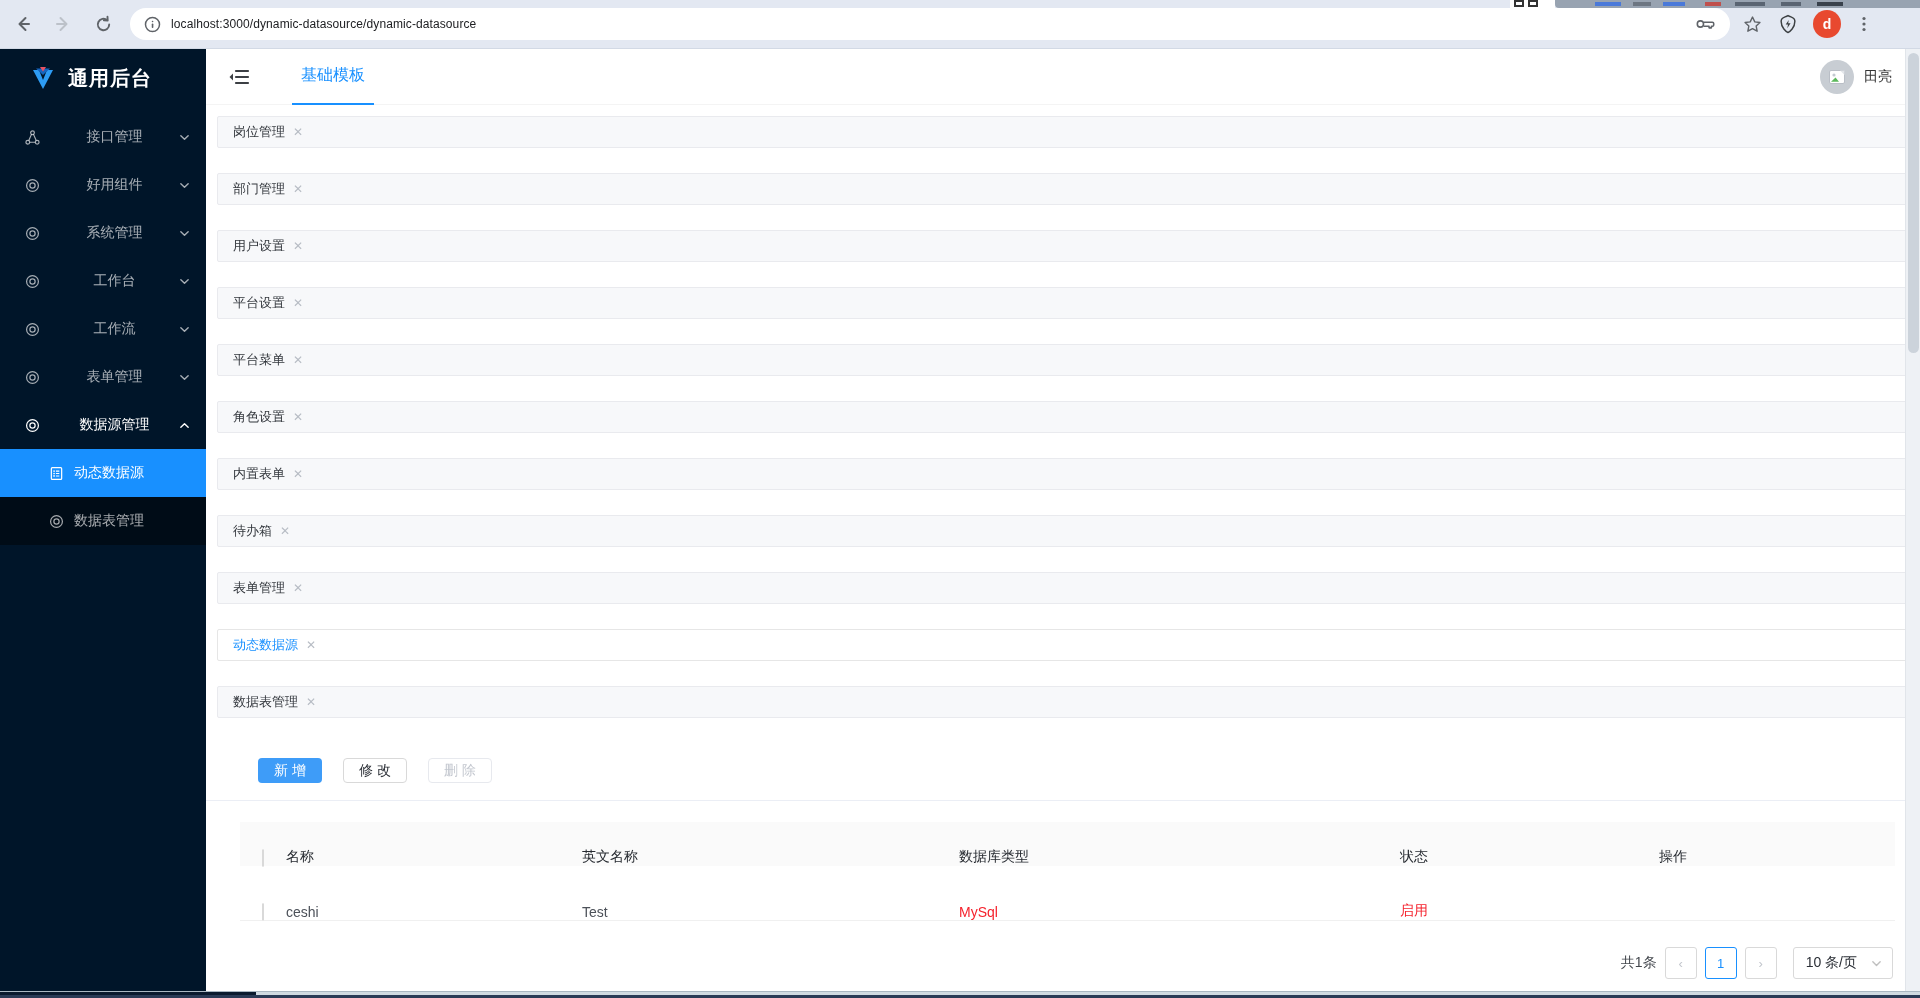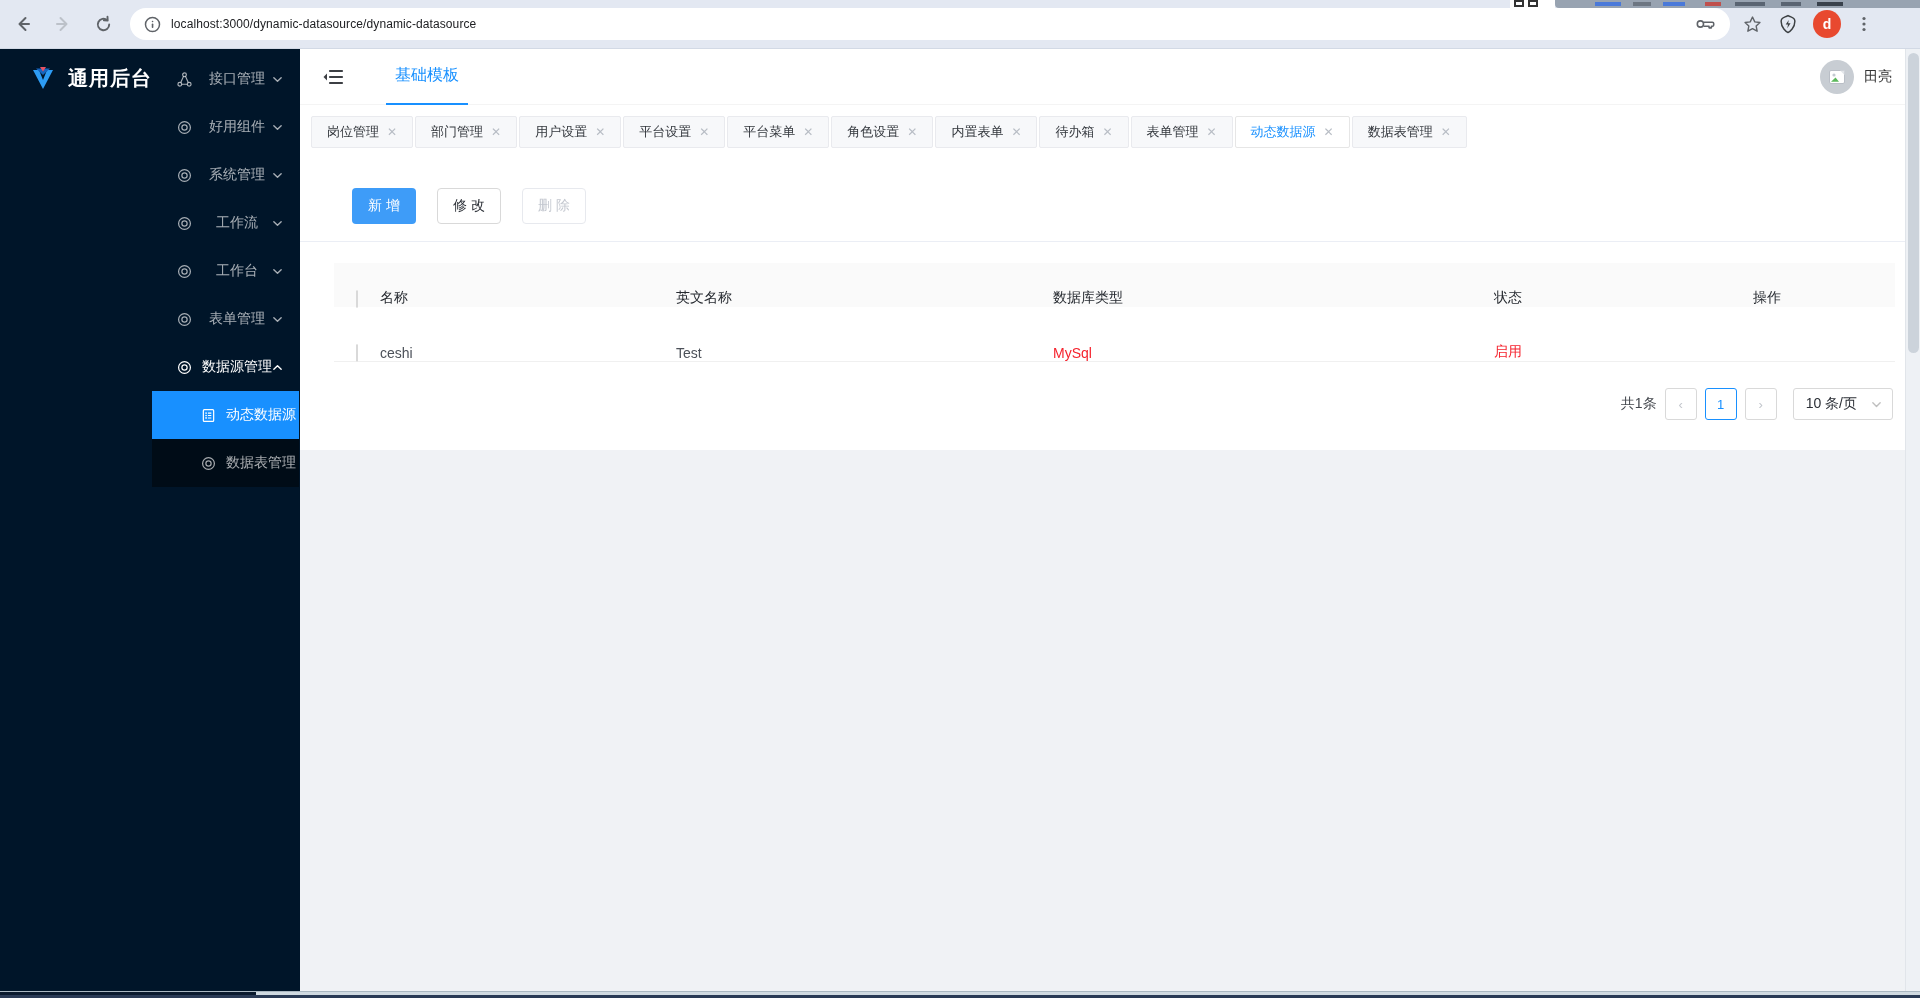--- a/index.html
+++ b/index.html
@@ -18,21 +18,21 @@
   .overlay-strip { position:absolute; top:0; left:1510px; width:410px; height:8px; z-index:40; display:flex; }
   .overlay-icons { width:45px; height:8px; background:#fff; display:flex; gap:4px; padding-left:4px; }
   .overlay-icons span { width:10px; height:7px; border:2px solid #333; background:#fff; }
   .overlay-bar { flex:1; background:#98a3b1; border-radius:0 0 0 4px; position:relative; }
   .overlay-bar i { position:absolute; top:2px; height:4px; display:block; }
 
   
   .app { position:absolute; top:49px; left:0; width:1920px; height:949px; display:flex; }
 
   
-  .sidebar { width:300px; background:var(--sidebar-bg); color:rgba(255,255,255,.65); flex:none; display:flex; flex-direction:row; }
+  .sidebar { width:206px; background:var(--sidebar-bg); color:rgba(255,255,255,.65); flex:none; display:flex; flex-direction:column; }
   .logo-row { height:58px; display:flex; align-items:center; padding-left:30px; gap:12px; }
   .logo-title { color:#fff; font-size:20px; font-weight:bold; letter-spacing:1px; }
   .menu { padding-top:6px;text-align:center; }
   .menu-item { height:48px; display:flex; align-items:center; padding:0 16px 0 24px; font-size:14px; cursor:pointer; }
   .menu-item .mi-label { margin-left:10px; flex:1; }
   .menu-item.parent-active { color:#fff; }
   .submenu { background:var(--submenu-bg); }
   .submenu-item { height:48px; display:flex; align-items:center; padding-left:48px; font-size:14px; cursor:pointer; }
   .submenu-item .mi-label { margin-left:10px; }
   .submenu-item.active { background:var(--accent); color:#fff; }
@@ -43,26 +43,26 @@
   .main { flex:1; display:flex; flex-direction:column; background:var(--content-bg); min-width:0; }
   .app-header { height:56px; background:#fff; display:flex; align-items:center; border-bottom:1px solid #f4f4f4; flex:none; }
   .fold-btn { margin-left:22px; display:flex; cursor:pointer; }
   .tab-item { margin-left:42px; height:56px; display:flex; align-items:center; padding:0 9px; font-size:16px; color:var(--accent); border-bottom:2px solid var(--accent); cursor:pointer; }
   .header-user { margin-left:auto; margin-right:28px; display:flex; align-items:center; gap:10px; cursor:pointer; }
   .avatar { width:34px; height:34px; border-radius:50%; background:#c8cdd3; display:flex; align-items:center; justify-content:center; overflow:hidden; }
   .user-name { font-size:14px; color:#333; }
 
   
   .card { background:#fff; flex:none; }
-  .tags-bar { padding:11px 10px 11px 11px; display:flex; gap:2px; flex-wrap:nowrap; }
+  .tags-bar { padding:11px 10px 11px 11px; display:flex; gap:25px; flex-wrap:nowrap;flex-direction:column; }
   .chip { height:32px; display:inline-flex; align-items:center; padding:0 15px; background:#f7f8fa; border:1px solid #e9eaee; border-radius:2px; font-size:13px; color:#33373d; gap:8px; cursor:pointer; white-space:nowrap; }
   .chip.active { background:#fff; border-color:#e6e6e6; color:var(--accent); }
   .chip .x { color:#b7bcc4; font-size:12px; }
   .toolbar { padding:29px 0 0 52px; display:flex; gap:21px; }
-  .btn { min-width:64px; height:36px; border-radius:4px; font-size:14px; display:inline-flex; align-items:center; justify-content:center; padding:0 4px; cursor:pointer; border:1px solid transparent; }
+  .btn { min-width:64px; height:25px; border-radius:4px; font-size:14px; display:inline-flex; align-items:center; justify-content:center; padding:0 4px; cursor:pointer; border:1px solid transparent; }
   .btn-primary { background:var(--primary-btn); color:#fff; }
   .btn-plain { background:#fff; border-color:#d9d9d9; color:#2b2f36; }
   .btn-disabled { background:#fff; border-color:#e7e9ee; color:#c3c7cf; cursor:not-allowed; }
   .divider { height:1px; background:#ebeef5; margin-top:17px; }
 
   .table { margin:21px 25px 0 34px; }
   .trow { display:flex; align-items:flex-end; }
   .thead { height:44px; background:#fafafa; color:#262a30; font-size:14px; }
   .tbody-row { height:55px; background:#fff; border-bottom:1px solid #f0f0f0; font-size:14px; color:#4c5159; }
   .c0 { width:46px; flex:none; padding-left:22px; }
@@ -232,36 +232,36 @@
             </span>
         </div>
 
         <div class="menu-item">
           <span class="mi-icon">
               <svg width="15" height="15" viewBox="0 0 16 16">
                 <circle cx="8" cy="8" r="6.3" fill="none" stroke="currentColor" stroke-width="1.3"></circle>
                 <circle cx="8" cy="8" r="2.8" fill="none" stroke="currentColor" stroke-width="1.3"></circle>
               </svg>
             </span>
+          <span class="mi-label">工作台</span>
+          <span class="chev">
+              <svg width="11" height="11" viewBox="0 0 12 12">
+                <path d="M2 4 L6 8 L10 4" fill="none" stroke="currentColor" stroke-width="1.5" stroke-linecap="round" stroke-linejoin="round"></path>
+              </svg>
+            </span>
+        </div>
+
+        <div class="menu-item">
+          <span class="mi-icon">
+              <svg width="15" height="15" viewBox="0 0 16 16">
+                <circle cx="8" cy="8" r="6.3" fill="none" stroke="currentColor" stroke-width="1.3"></circle>
+                <circle cx="8" cy="8" r="2.8" fill="none" stroke="currentColor" stroke-width="1.3"></circle>
+              </svg>
+            </span>
           <span class="mi-label">工作流</span>
-          <span class="chev">
-              <svg width="11" height="11" viewBox="0 0 12 12">
-                <path d="M2 4 L6 8 L10 4" fill="none" stroke="currentColor" stroke-width="1.5" stroke-linecap="round" stroke-linejoin="round"></path>
-              </svg>
-            </span>
-        </div>
-
-        <div class="menu-item">
-          <span class="mi-icon">
-              <svg width="15" height="15" viewBox="0 0 16 16">
-                <circle cx="8" cy="8" r="6.3" fill="none" stroke="currentColor" stroke-width="1.3"></circle>
-                <circle cx="8" cy="8" r="2.8" fill="none" stroke="currentColor" stroke-width="1.3"></circle>
-              </svg>
-            </span>
-          <span class="mi-label">工作台</span>
           <span class="chev">
               <svg width="11" height="11" viewBox="0 0 12 12">
                 <path d="M2 4 L6 8 L10 4" fill="none" stroke="currentColor" stroke-width="1.5" stroke-linecap="round" stroke-linejoin="round"></path>
               </svg>
             </span>
         </div>
 
         <div class="menu-item">
           <span class="mi-icon">
               <svg width="15" height="15" viewBox="0 0 16 16">

